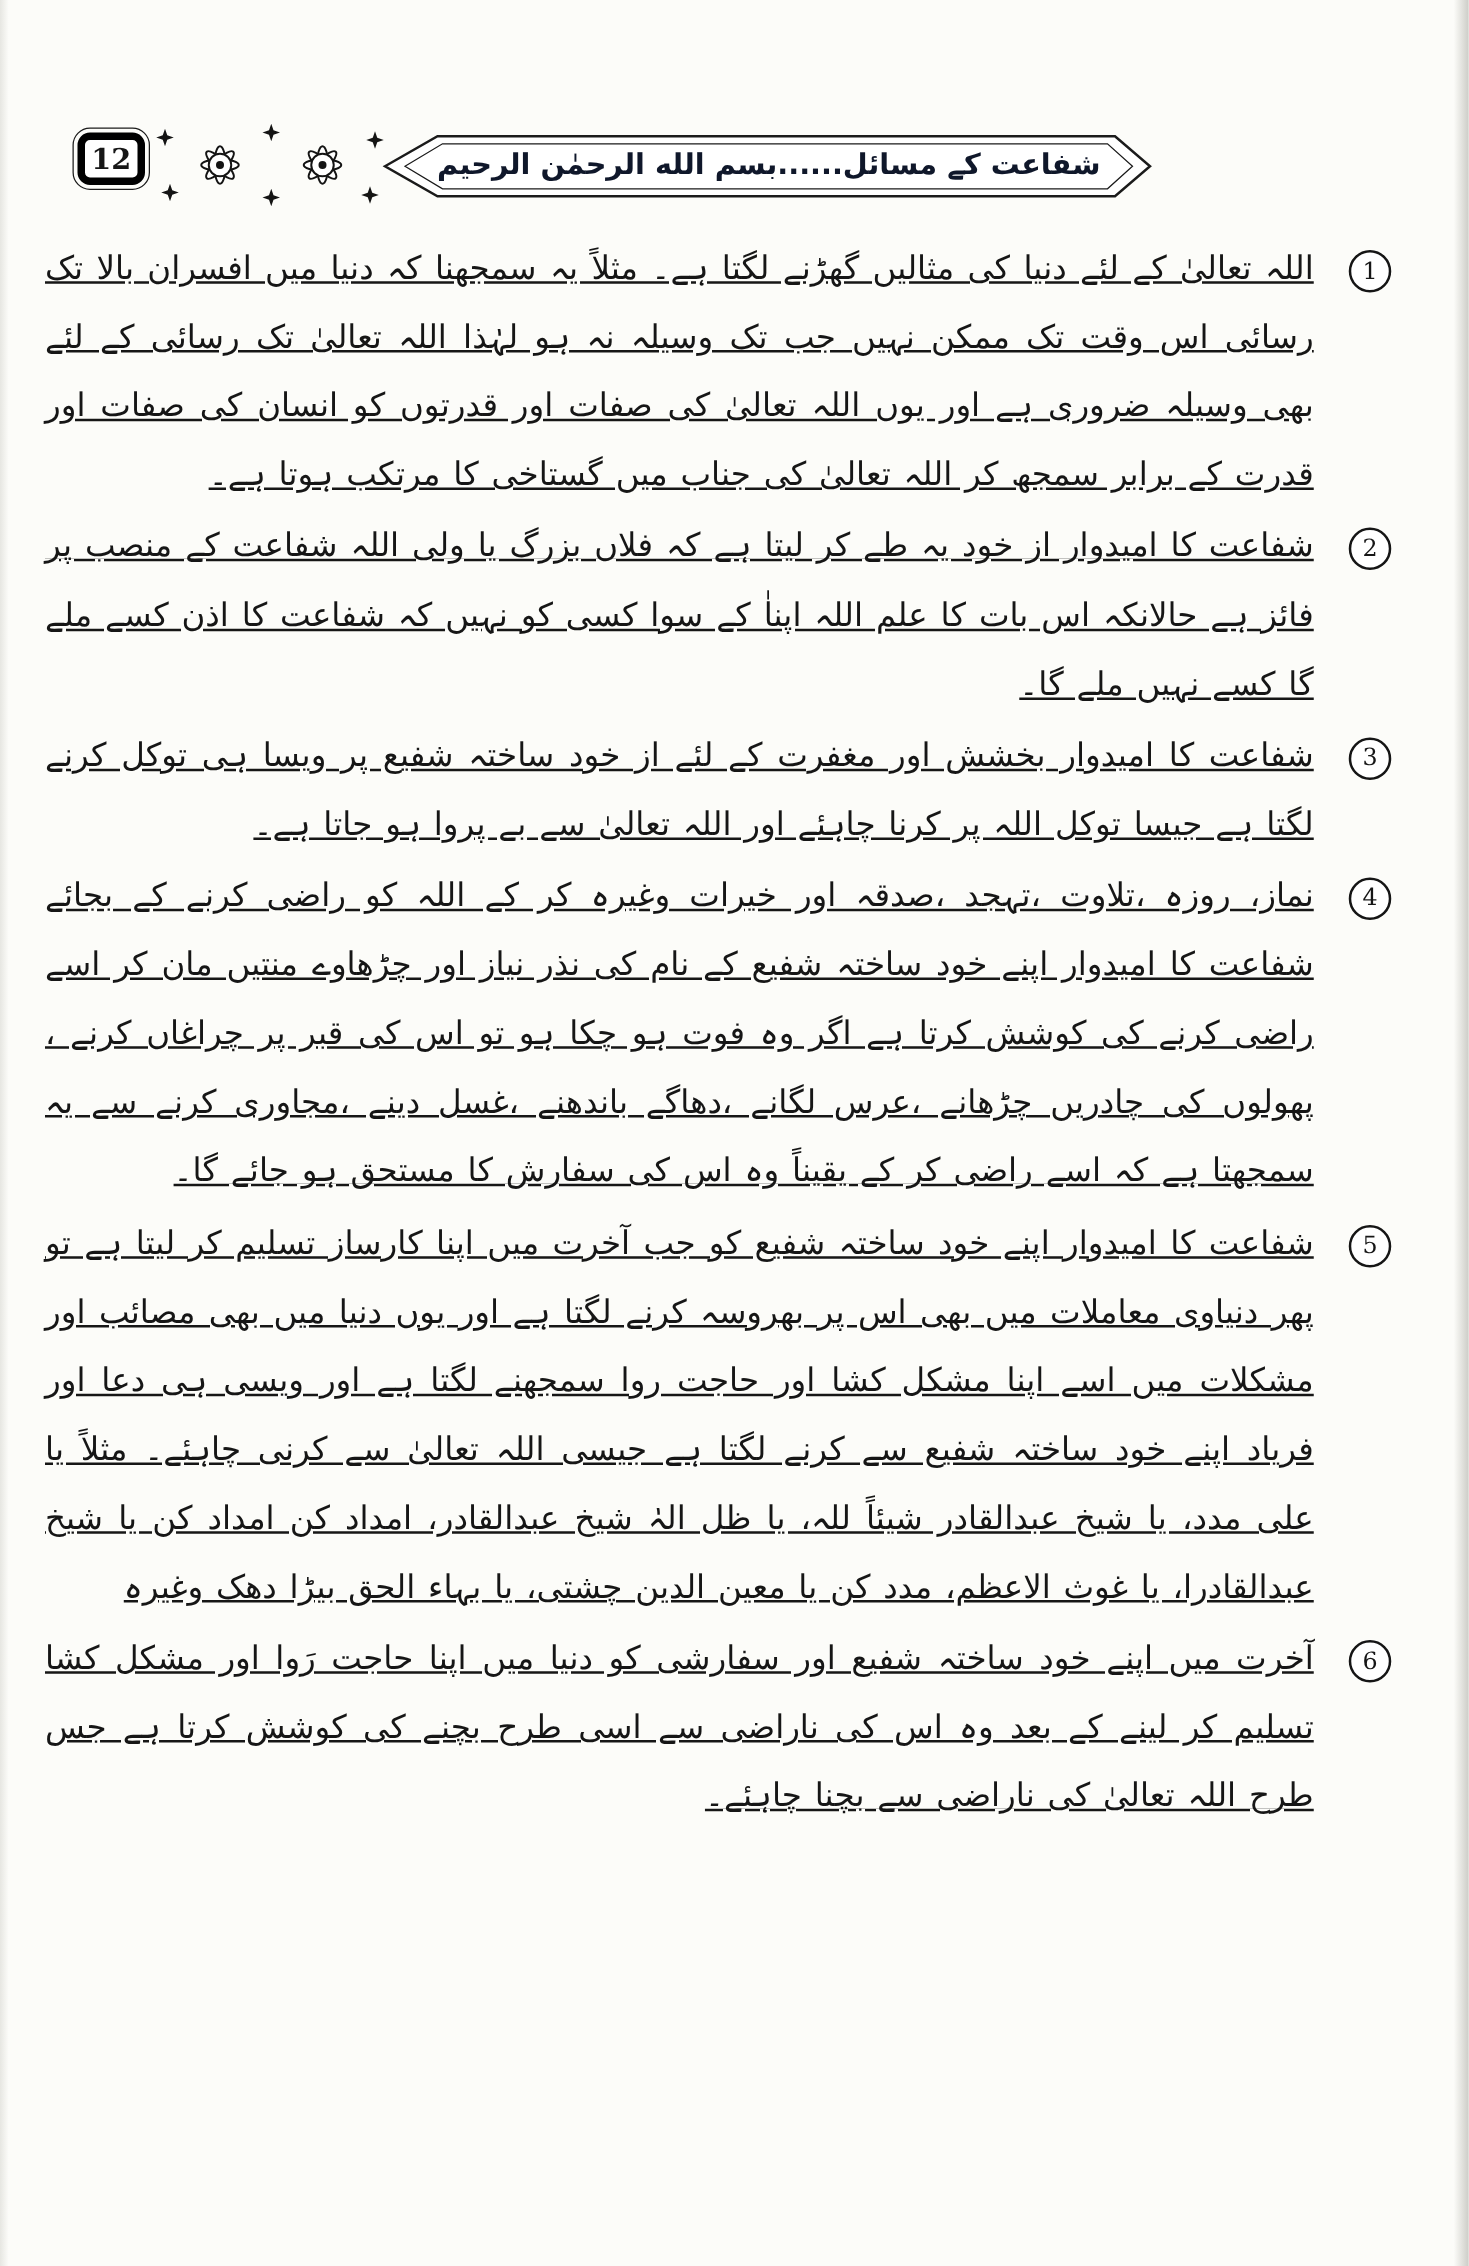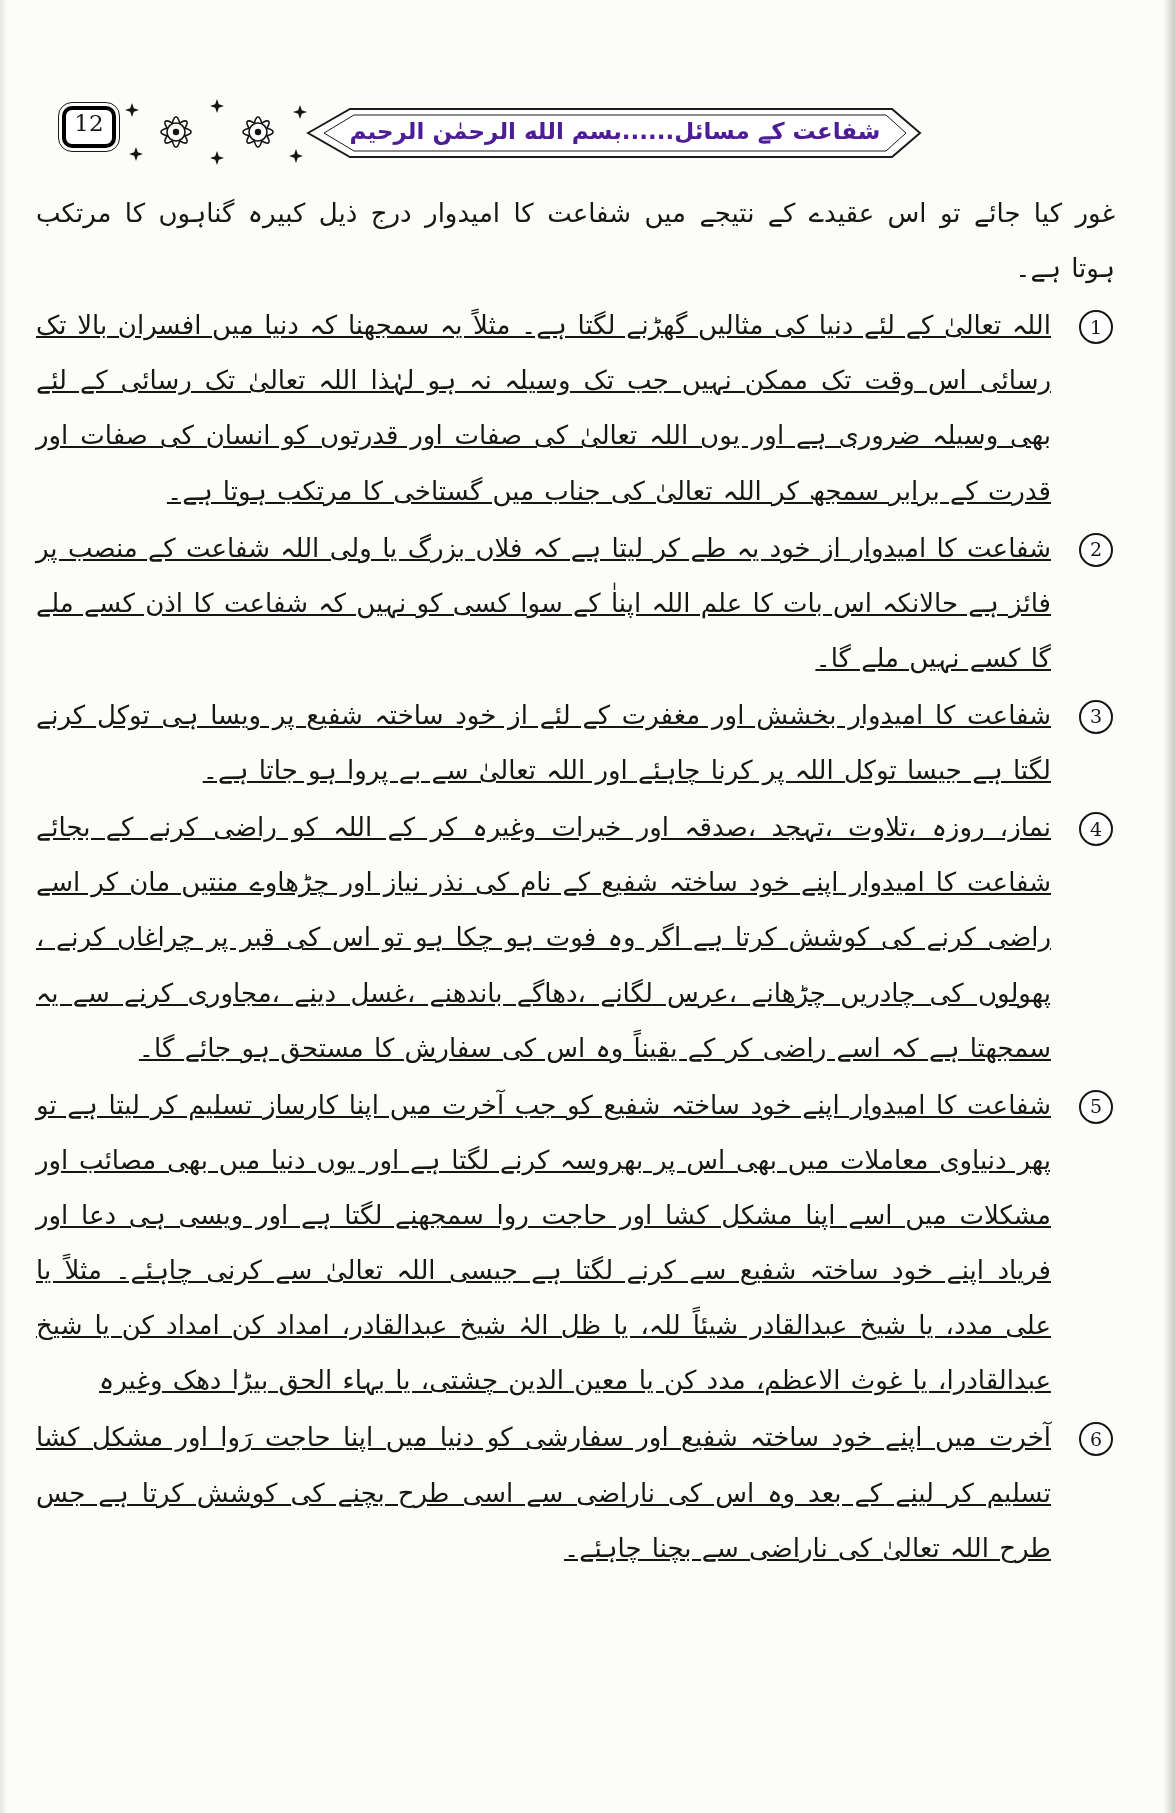--- a/index.html
+++ b/index.html
@@ -26,34 +26,34 @@
     position: absolute; top: 0; left: 0; width: 7px; height: 100%;
     background: linear-gradient(to right, #c6c6bf, rgba(252,252,249,0));
     opacity: .4; pointer-events: none;
   }
 
   
   .header { position: absolute; top: 94px; left: 0; width: 100%; height: 78px; }
   .badge {
     position: absolute; left: 62px; top: 12px;
     width: 54px; height: 42px;
-    border: 4px solid #000000; border-radius: 10px;
+    border: 6px solid #000000; border-radius: 10px;
     outline: 1px solid #1b1b1b; outline-offset: 3px;
     background: #fff;
-    display: flex; justify-content: center;
-    font-family: "DejaVu Serif", serif; font-weight: normal; font-size: 23px;
+    display: flex; align-items: center; justify-content: center;
+    font-family: "DejaVu Serif", serif; font-weight: bold; font-size: 23px;
   }
   .ornaments { position: absolute; left: 124px; top: 2px; width: 185px; height: 72px; }
   .banner { position: absolute; left: 306px; top: 12px; width: 618px; height: 54px; }
   .banner svg.shape { position: absolute; inset: 0; }
   .banner-text {
     position: absolute; inset: 0;
     display: flex; align-items: center; justify-content: center;
     direction: rtl;
-    font-size: 23px; font-weight: bold; color: #4c1d95;
+    font-size: 23px; font-weight: bold; color: #0f172a;
     padding: 0 30px 4px 30px; white-space: nowrap;
   }
 
   
   .content {
     position: absolute; top: 186px; right: 60px; left: 36px;
     direction: rtl;
     font-size: 26px; line-height: 2.12;
     text-align: justify;
     word-spacing: 2px;
@@ -115,21 +115,20 @@
       <svg class="shape" width="618" height="54" viewBox="0 0 618 54" aria-hidden="true">
         <polygon points="2,27 44,3 586,3 614,27 586,51 44,51" fill="#ffffff" stroke="#1b1b1b" stroke-width="2"></polygon>
         <polygon points="18,27 48,9 580,9 600,27 580,45 48,45" fill="none" stroke="#1b1b1b" stroke-width="1"></polygon>
       </svg>
       <span class="banner-text">شفاعت کے مسائل......بسم الله الرحمٰن الرحیم</span>
     </div>
 
   </header>
 
   <main class="content">
-    <p class="intro-2">غور کیا جائے تو اس عقیدے کے نتیجے میں شفاعت کا امیدوار درج ذیل کبیرہ گناہوں کا مرتکب ہوتا ہے۔</p>
     <div id="items-host">
   <div class="item">
     <span class="item-number">1</span>
     <p class="item-text">اللہ تعالیٰ کے لئے دنیا کی مثالیں گھڑنے لگتا ہے۔ مثلاً یہ سمجھنا کہ دنیا میں افسران بالا تک رسائی اس وقت تک ممکن نہیں جب تک وسیلہ نہ ہو لہٰذا اللہ تعالیٰ تک رسائی کے لئے بھی وسیلہ ضروری ہے اور یوں اللہ تعالیٰ کی صفات اور قدرتوں کو انسان کی صفات اور قدرت کے برابر سمجھ کر اللہ تعالیٰ کی جناب میں گستاخی کا مرتکب ہوتا ہے۔</p>
   </div>
 
   <div class="item">
     <span class="item-number">2</span>
     <p class="item-text">شفاعت کا امیدوار از خود یہ طے کر لیتا ہے کہ فلاں بزرگ یا ولی اللہ شفاعت کے منصب پر فائز ہے حالانکہ اس بات کا علم اللہ اپناٰ کے سوا کسی کو نہیں کہ شفاعت کا اذن کسے ملے گا کسے نہیں ملے گا۔</p>
   </div>

